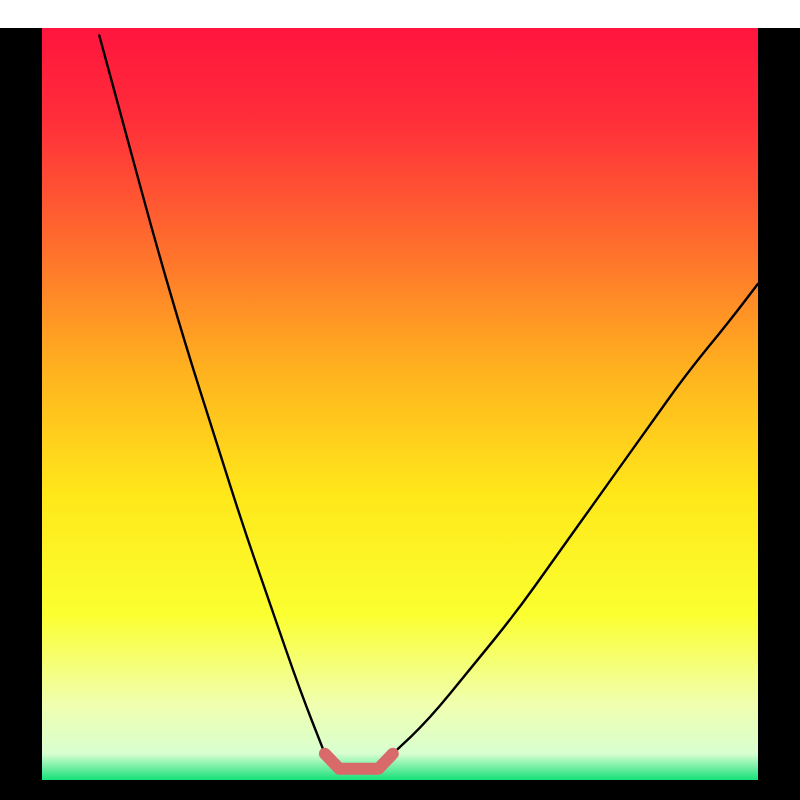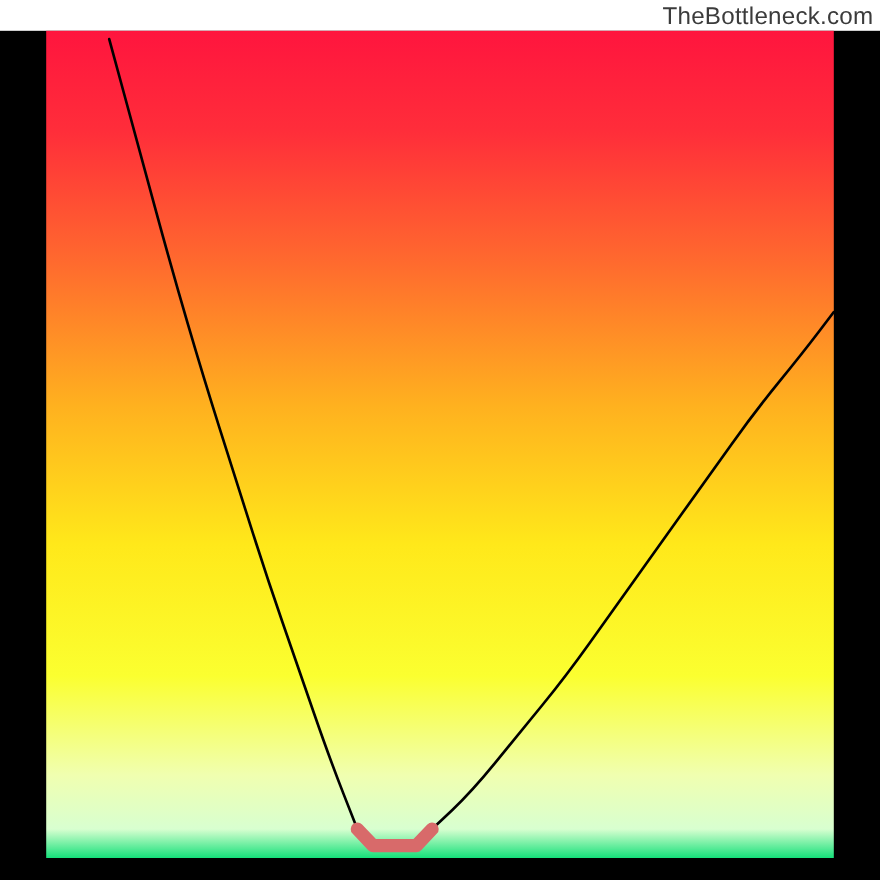--- a/index.html
+++ b/index.html
@@ -27,21 +27,20 @@
     z-index: 10;
   }
   svg {
     display: block;
   }
 </style>
 </head>
 <body>
 
 <div class="frame">
-  <div class="watermark">TheBottleneck.com</div>
 
   <svg id="chart" width="800" height="800" viewBox="0 0 800 800">
     <defs>
       <linearGradient id="bg-grad" x1="0" y1="0" x2="0" y2="1">
           <stop offset="0%" stop-color="#ff153e"></stop>
           <stop offset="12%" stop-color="#ff2d3a"></stop>
           <stop offset="28.000000000000004%" stop-color="#ff6a2e"></stop>
           <stop offset="45%" stop-color="#ffb01f"></stop>
           <stop offset="62%" stop-color="#ffe81a"></stop>
           <stop offset="78%" stop-color="#fbff30"></stop>

